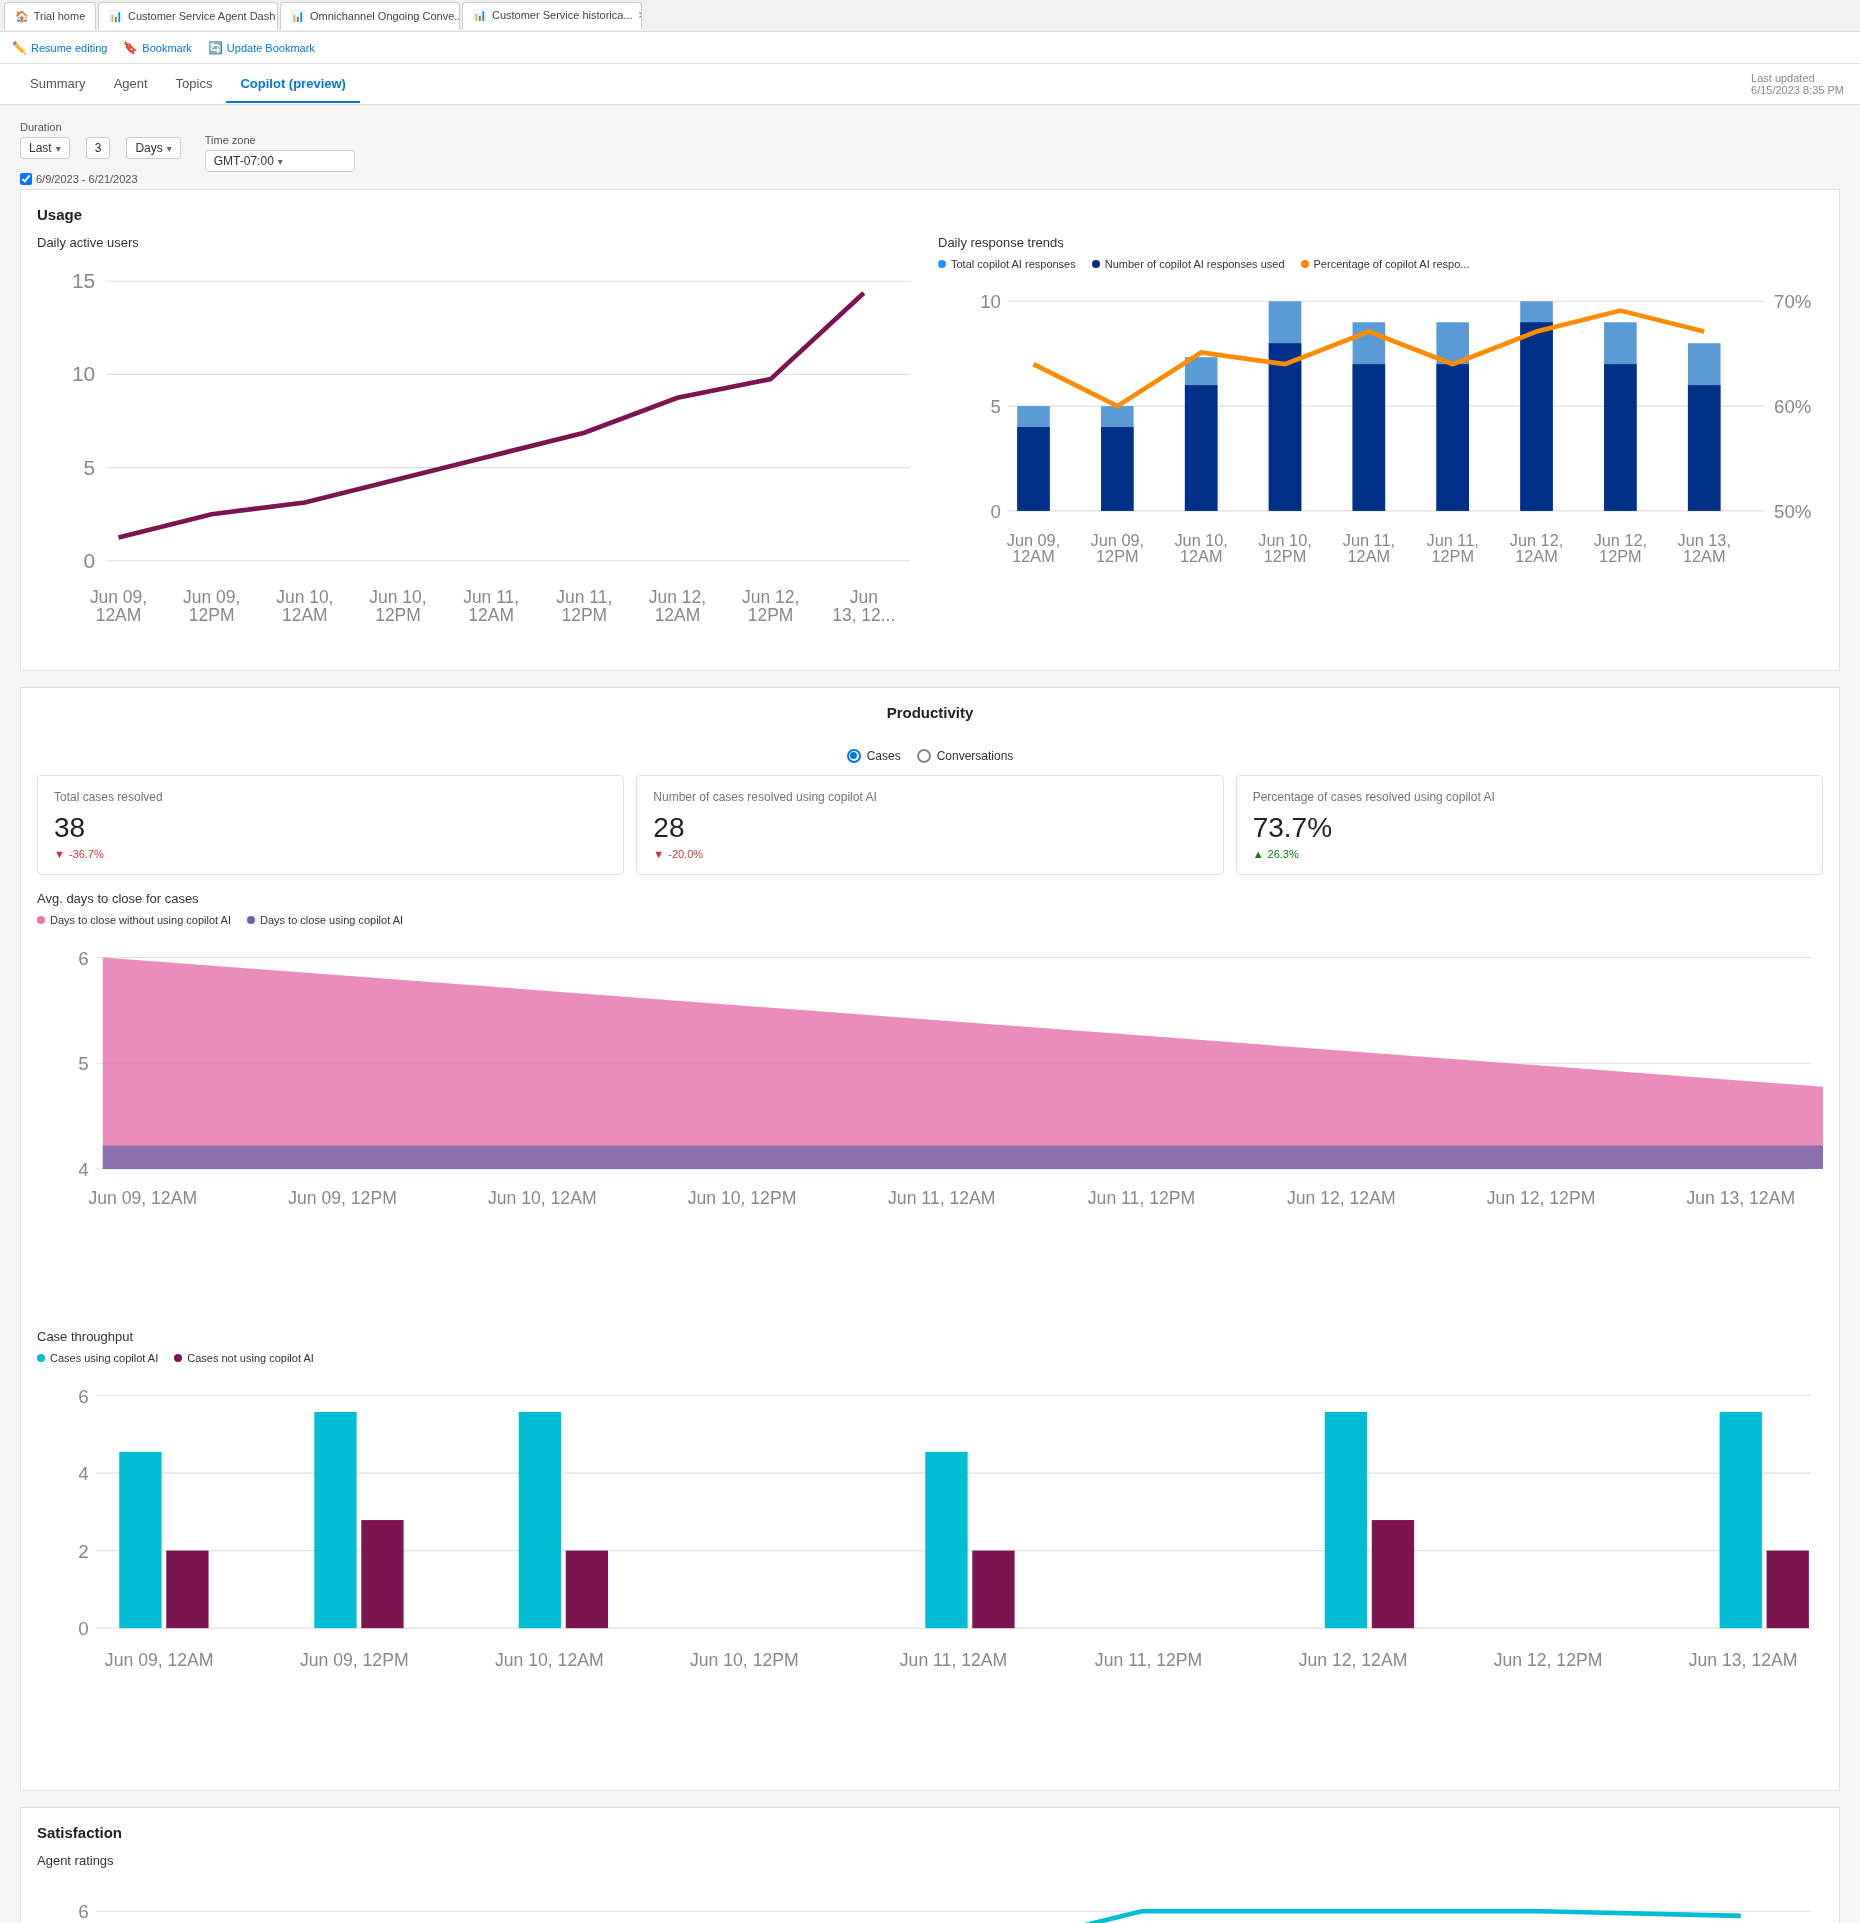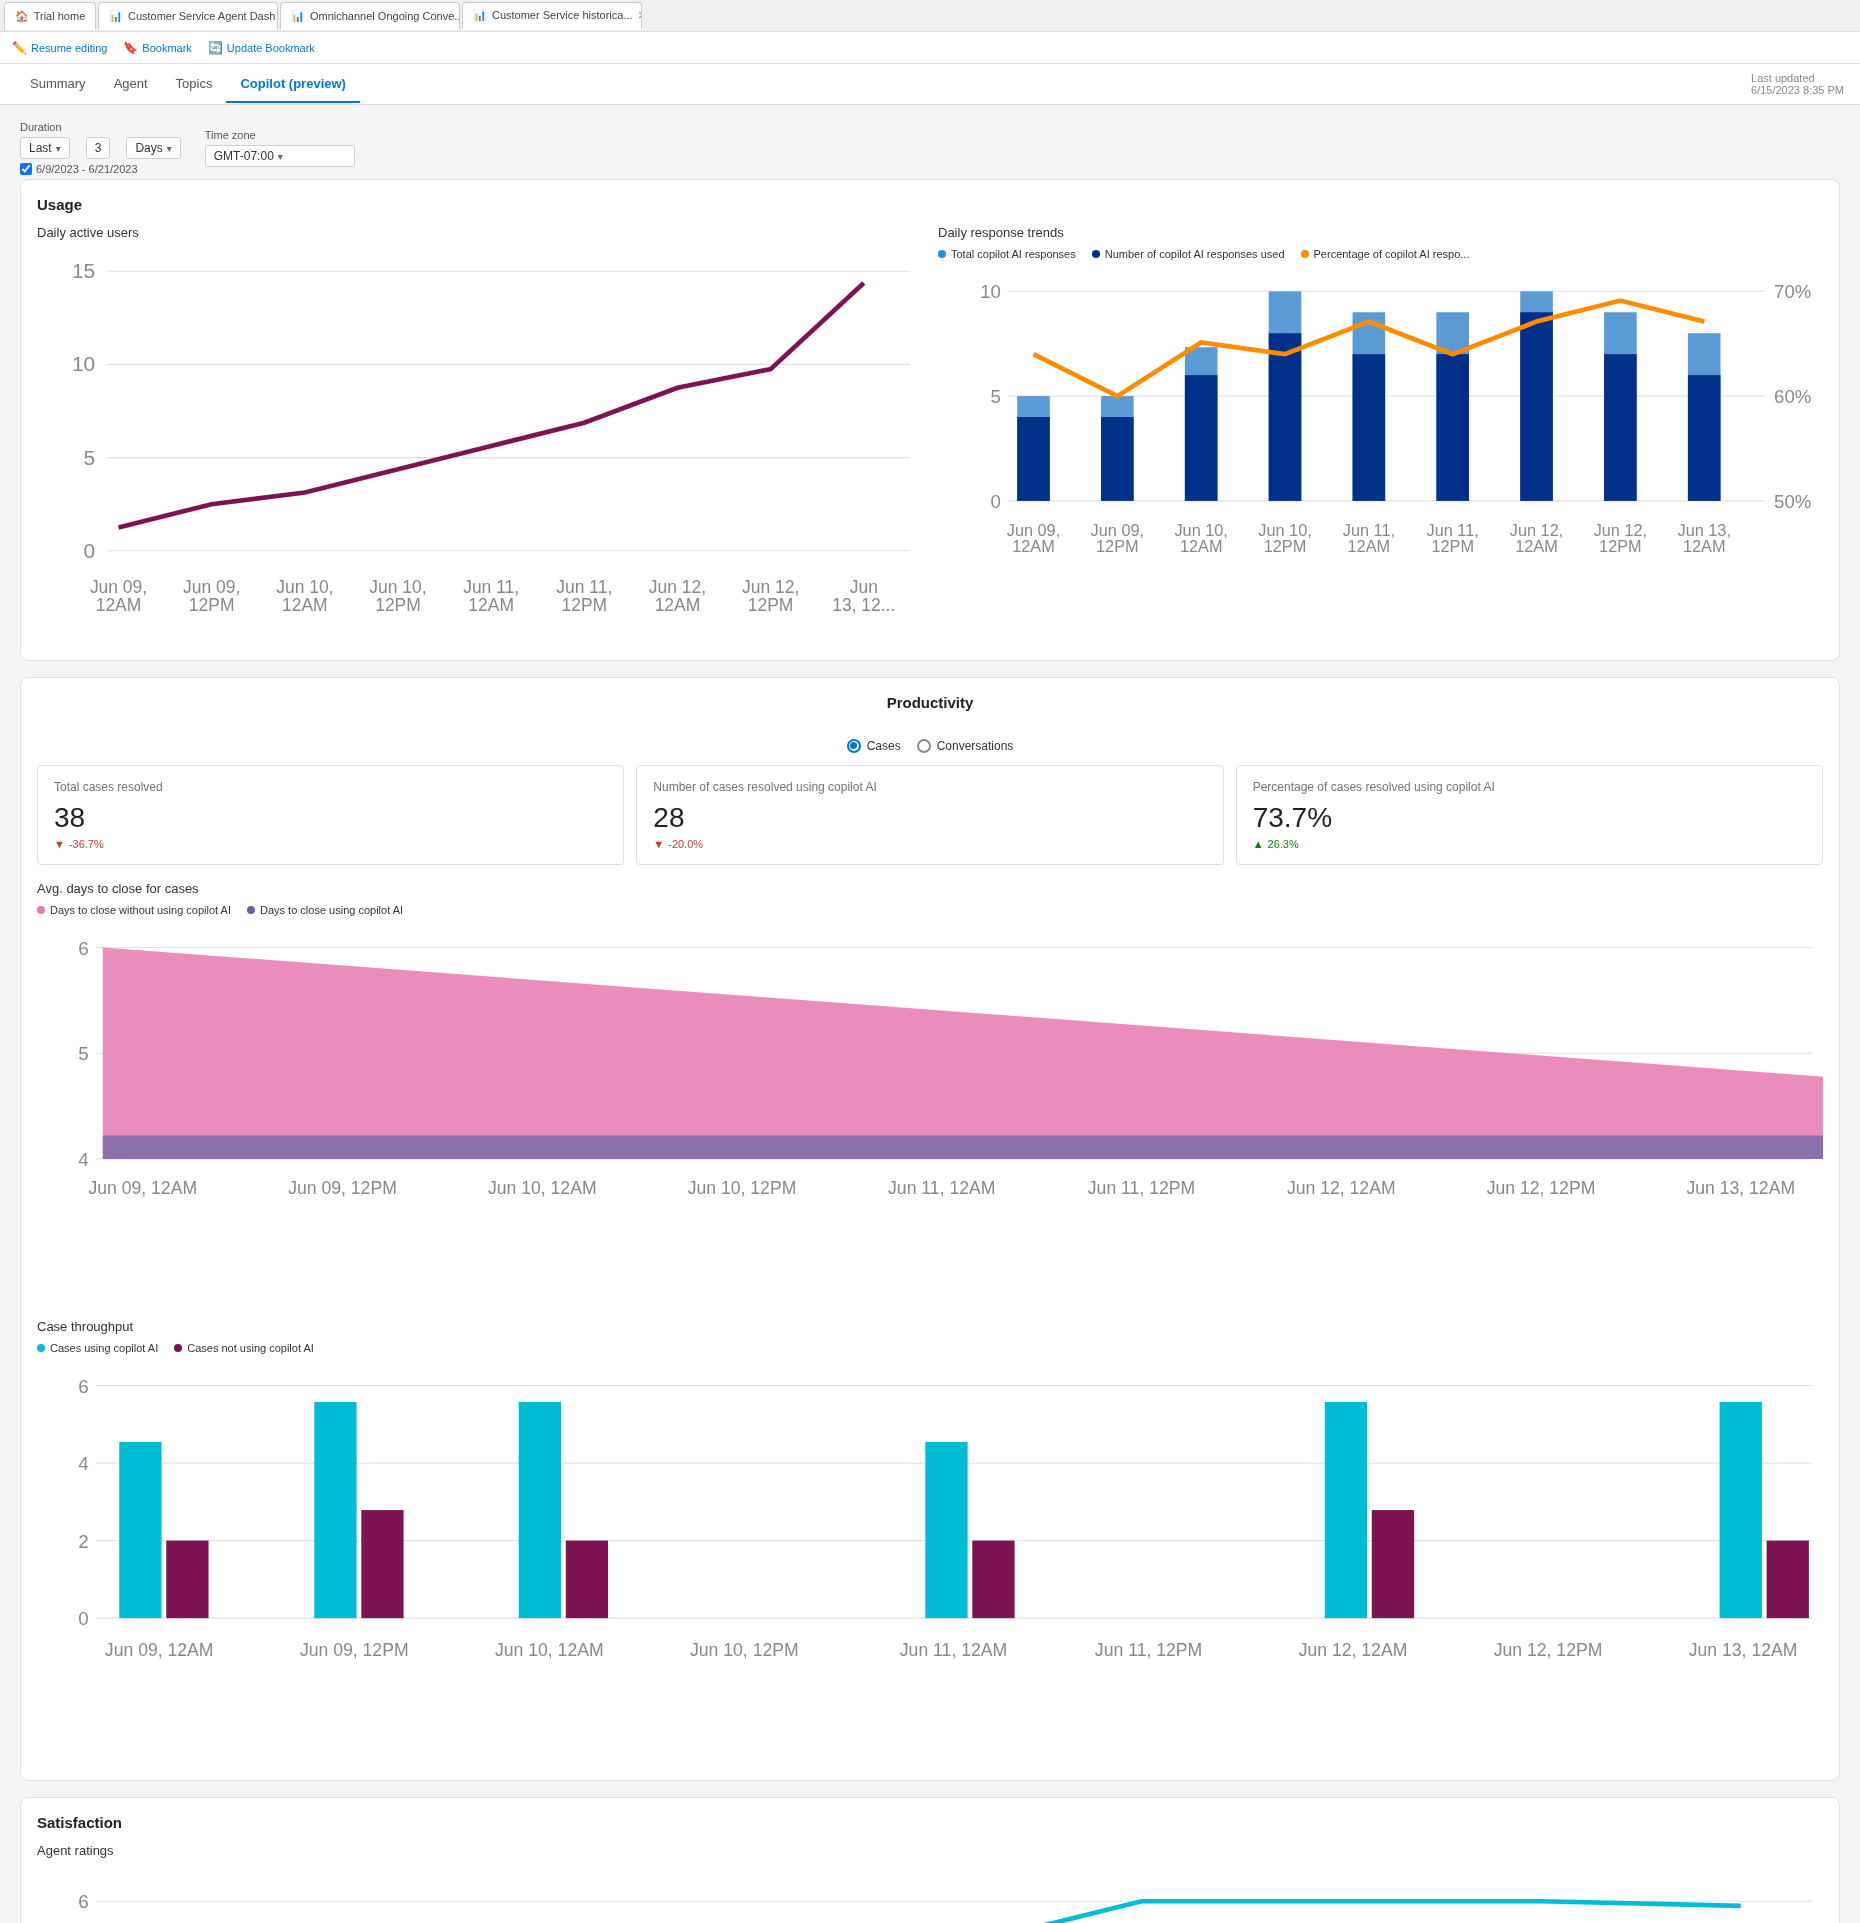--- a/index.html
+++ b/index.html
@@ -28,25 +28,25 @@
     
     .content { padding: 16px 20px; background: #f5f5f5; }
 
     
     .filter-row { display: flex; align-items: center; gap: 24px; margin-bottom: 4px; }
     .filter-group { display: flex; flex-direction: column; }
     .filter-label { font-size: 11px; color: #555; margin-bottom: 4px; }
     .filter-inputs { display: flex; align-items: flex-end; gap: 16px; }
     .filter-select { display: flex; align-items: center; border: 1px solid #ccc; border-radius: 3px; padding: 3px 8px; font-size: 12px; background: #fff; gap: 4px; cursor: pointer; }
     .filter-select .chevron { font-size: 10px; color: #666; }
-    .date-range { font-size: 11px; color: #555; margin-top: 4px; display: flex; align-items: flex-end; gap: 4px; }
+    .date-range { font-size: 11px; color: #555; margin-top: 14px; display: flex; align-items: flex-end; gap: 4px; }
     .date-range input[type=checkbox] { width: 12px; height: 12px; }
 
     
-    .section { background: #fff; border-radius: 8px; margin-bottom: 16px; padding: 16px; border: 1px solid #e0e0e0; }
+    .section { background: #fff; border-radius: 0; margin-bottom: 16px; padding: 16px; border: 1px solid #e0e0e0; }
     .section-title { font-size: 15px; font-weight: 600; margin-bottom: 12px; color: #222; }
     .subsection-title { font-size: 13px; font-weight: 500; color: #333; margin-bottom: 8px; }
 
     
     .chart-row { display: flex; gap: 16px; }
     .chart-box { flex: 1; }
     .chart-svg { width: 100%; }
 
     
     .productivity-header { display: flex; align-items: center; gap: 16px; margin-bottom: 12px; flex-direction: column; }

